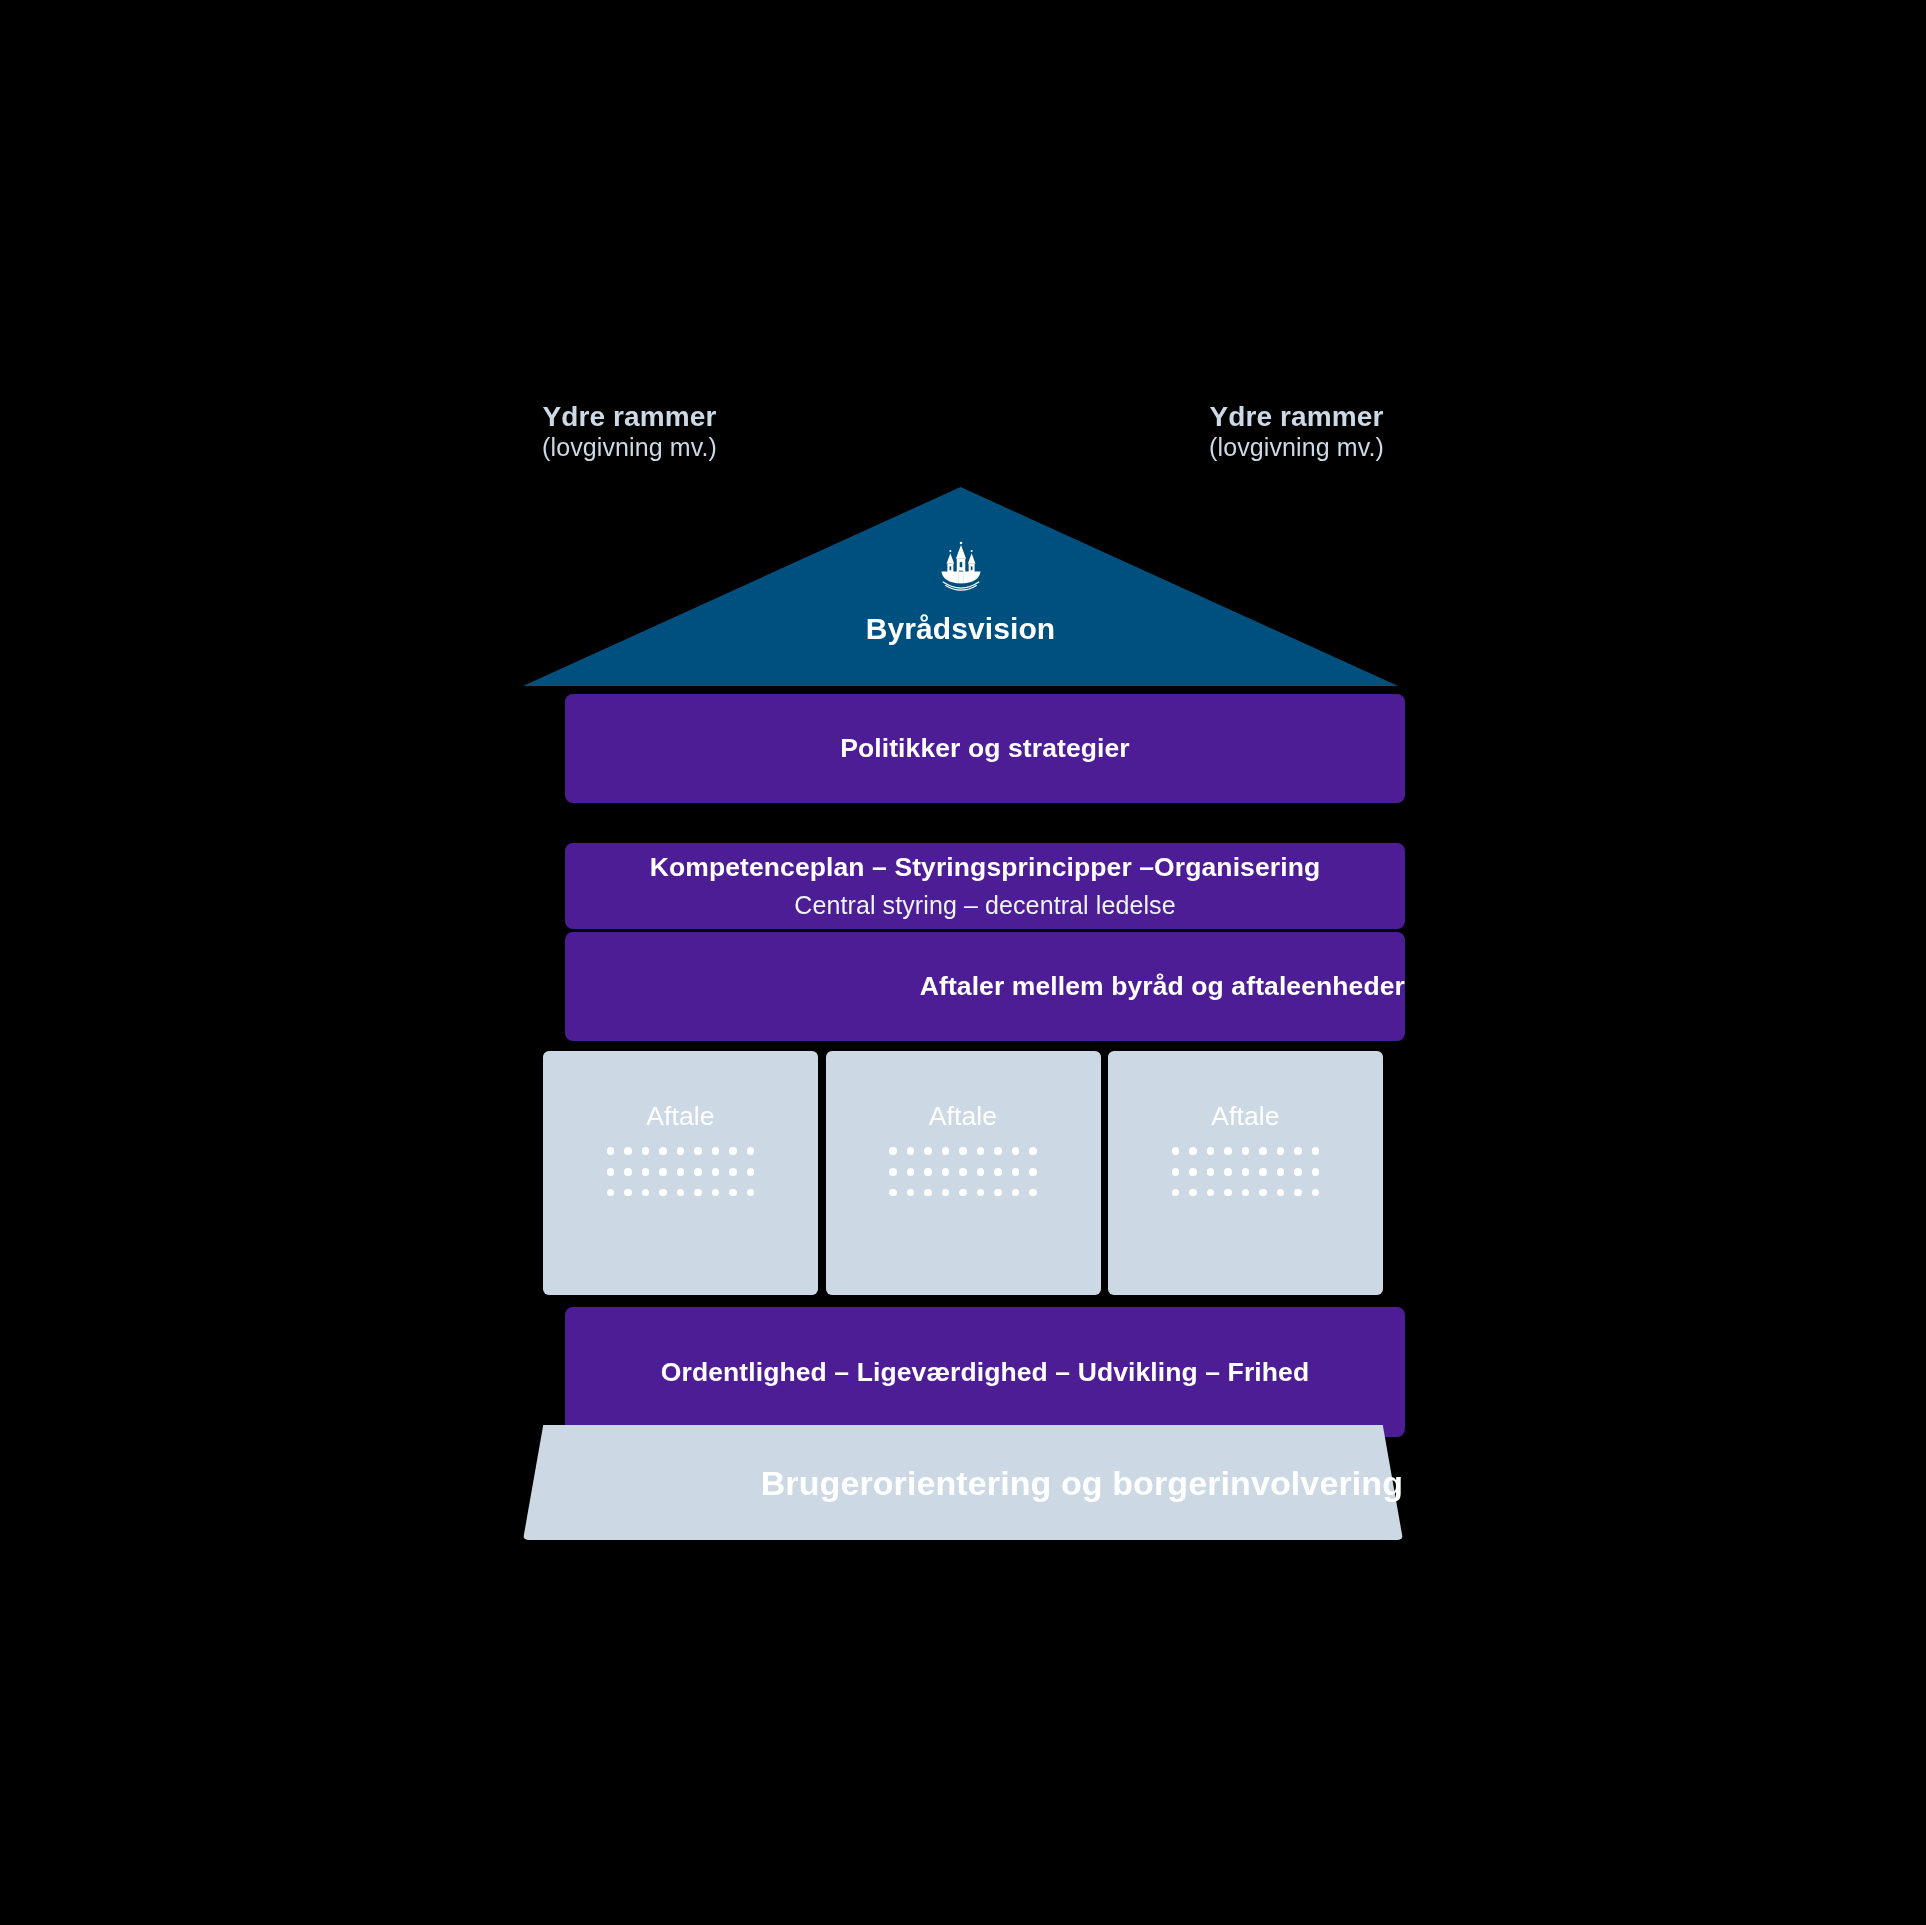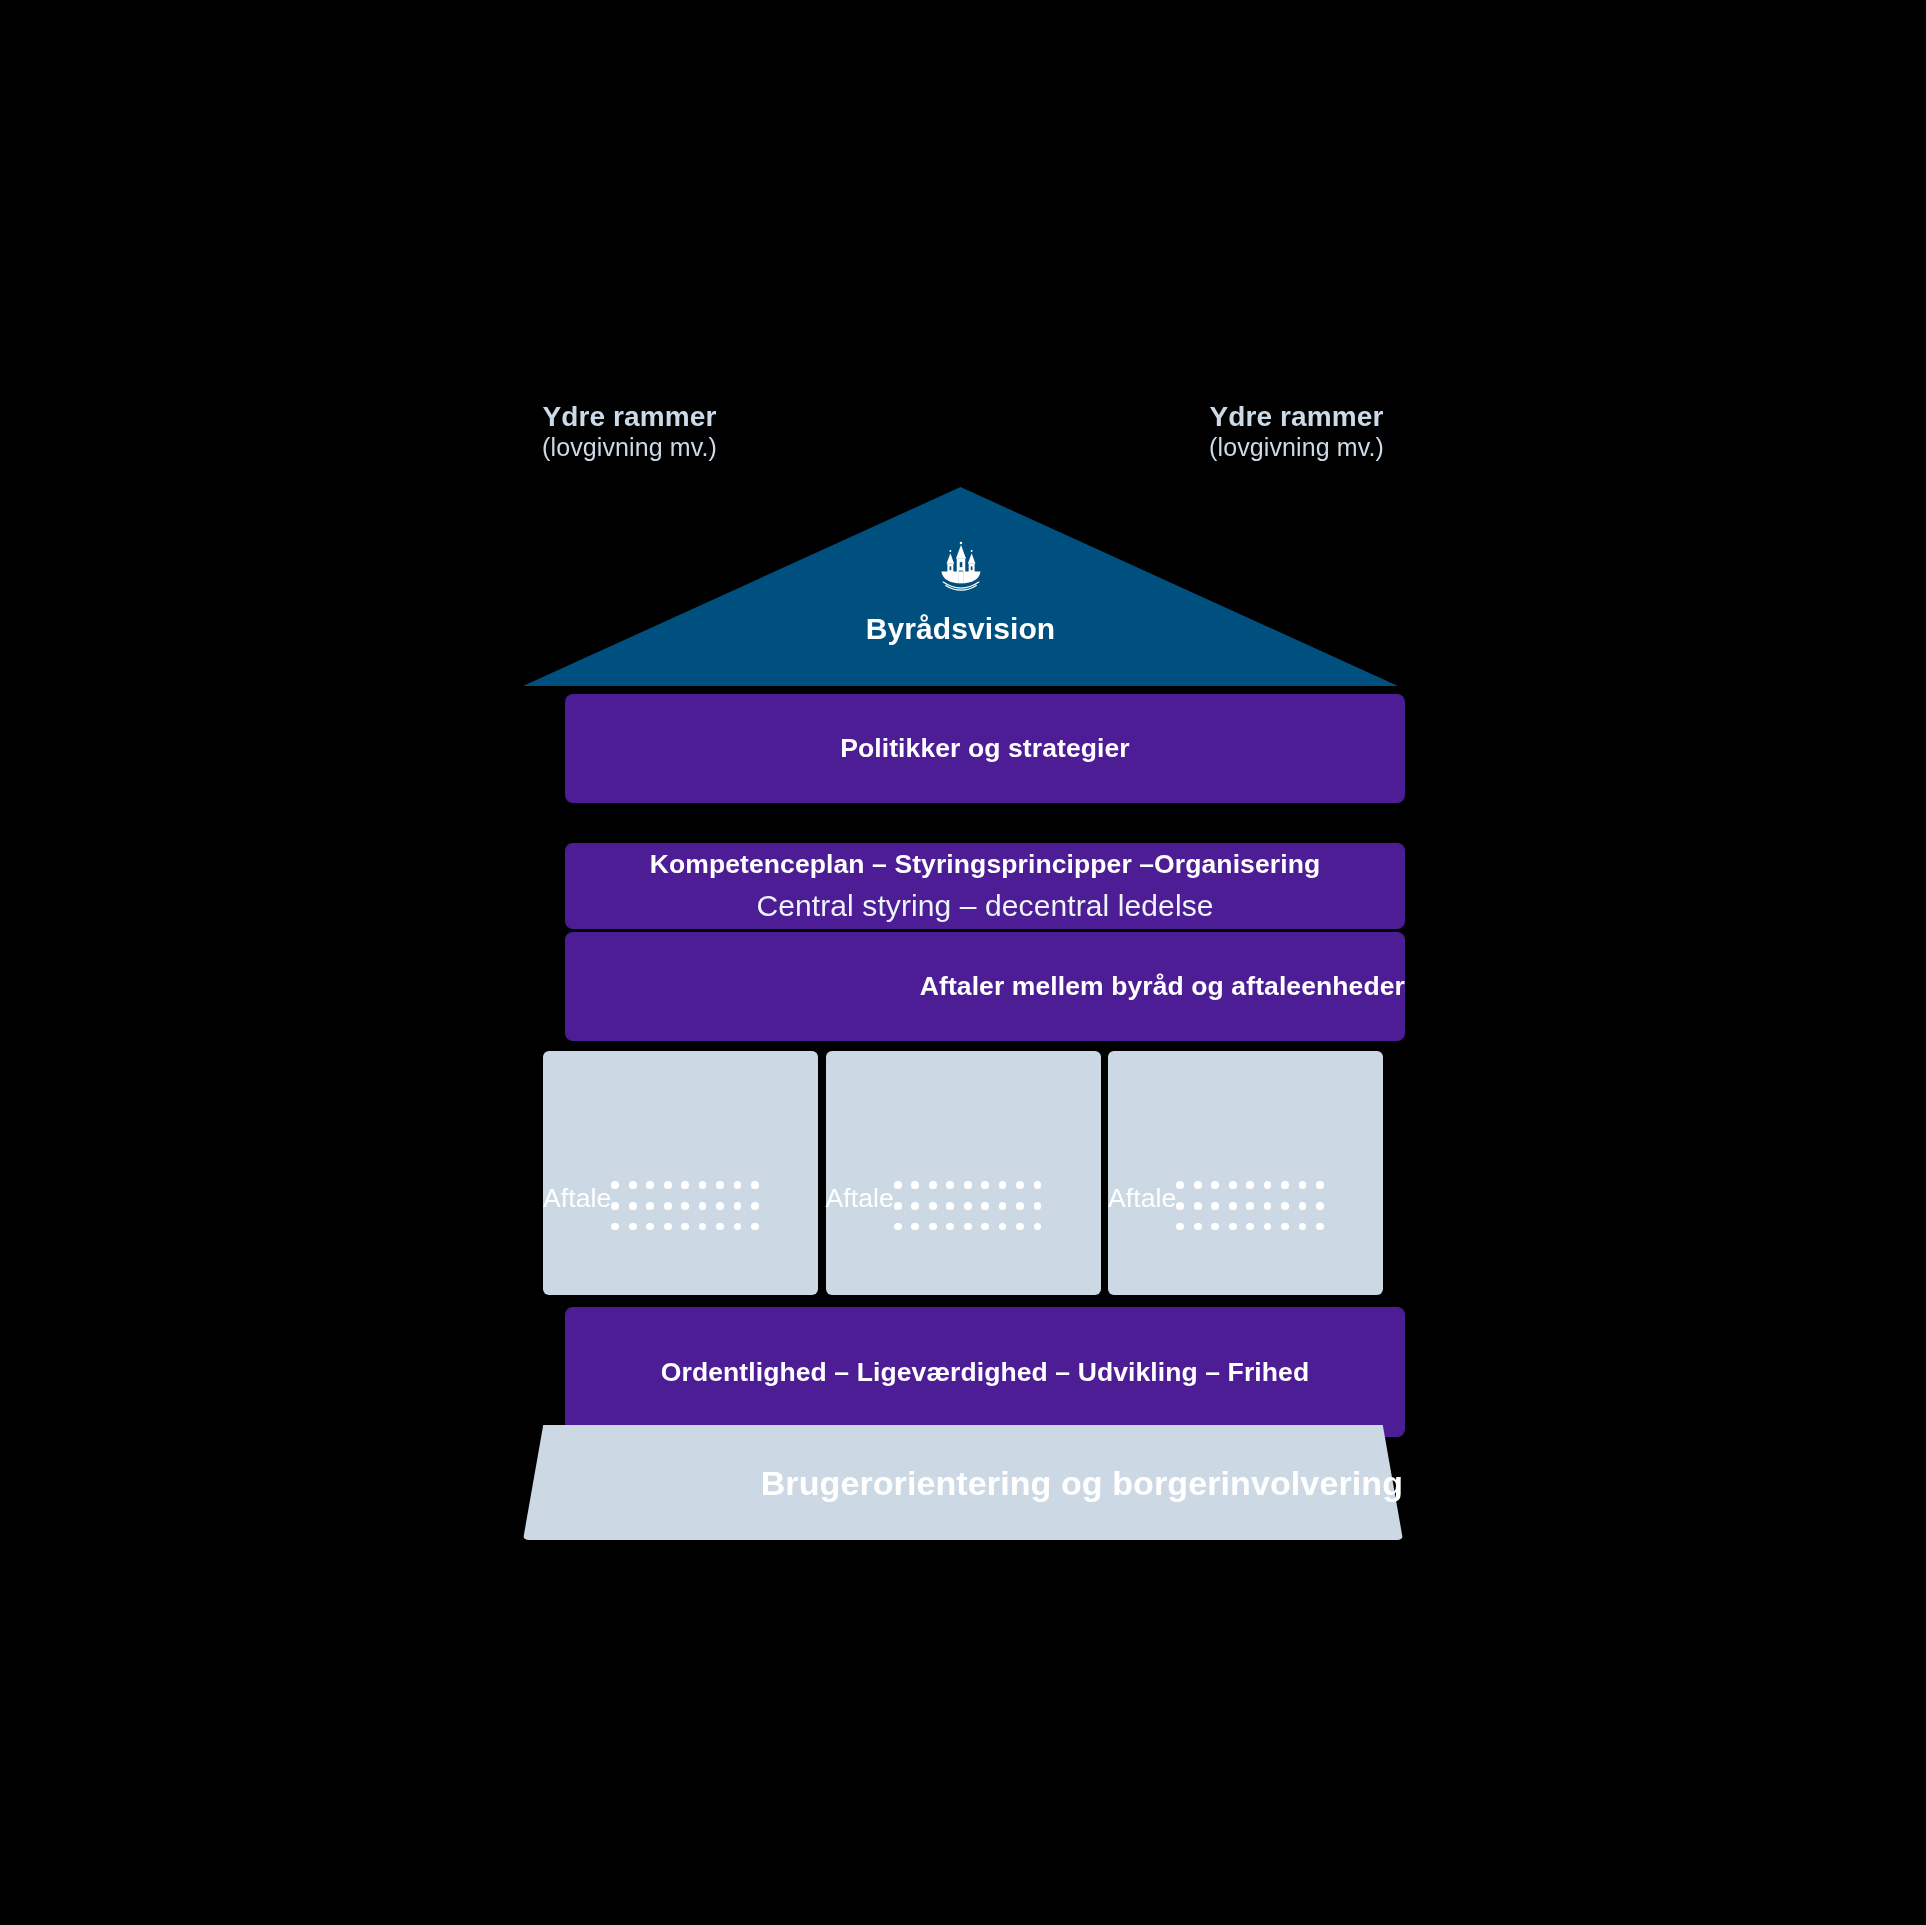--- a/index.html
+++ b/index.html
@@ -77,21 +77,21 @@
   .band .band-title{
     color:#ffffff;
     font-size:26.5px;
     font-weight:700;
     text-align:center;
     letter-spacing:0.1px;
     line-height:1.15;
   }
   .band .band-sub{
     color:#eef3f8;
-    font-size:30px;
+    font-size:25px;
     font-weight:400;
     text-align:center;
     margin-top:8.6px;
     letter-spacing:0.1px;
   }
 
   #band-policies{ top:694px; height:109px; }
   #band-competence{ top:843px; height:86px; }
   #band-agreements{ top:932px; height:109px;align-items:flex-end; }
   #band-values{ top:1307px; height:130px; }
@@ -104,20 +104,21 @@
     display:flex;
     justify-content:space-between;
   }
   .agreement-card{
     width:275px;
     height:100%;
     background:#ccd9e5;
     border-radius:6px;
     box-sizing:border-box;
     display:flex;
+    flex-direction:column;
     align-items:center;
     padding-top:50px;
   }
   .agreement-card .card-title{
     color:#ffffff;
     font-size:26.5px;
     font-weight:400;
     letter-spacing:0.1px;
   }
   .agreement-card .card-lines{

